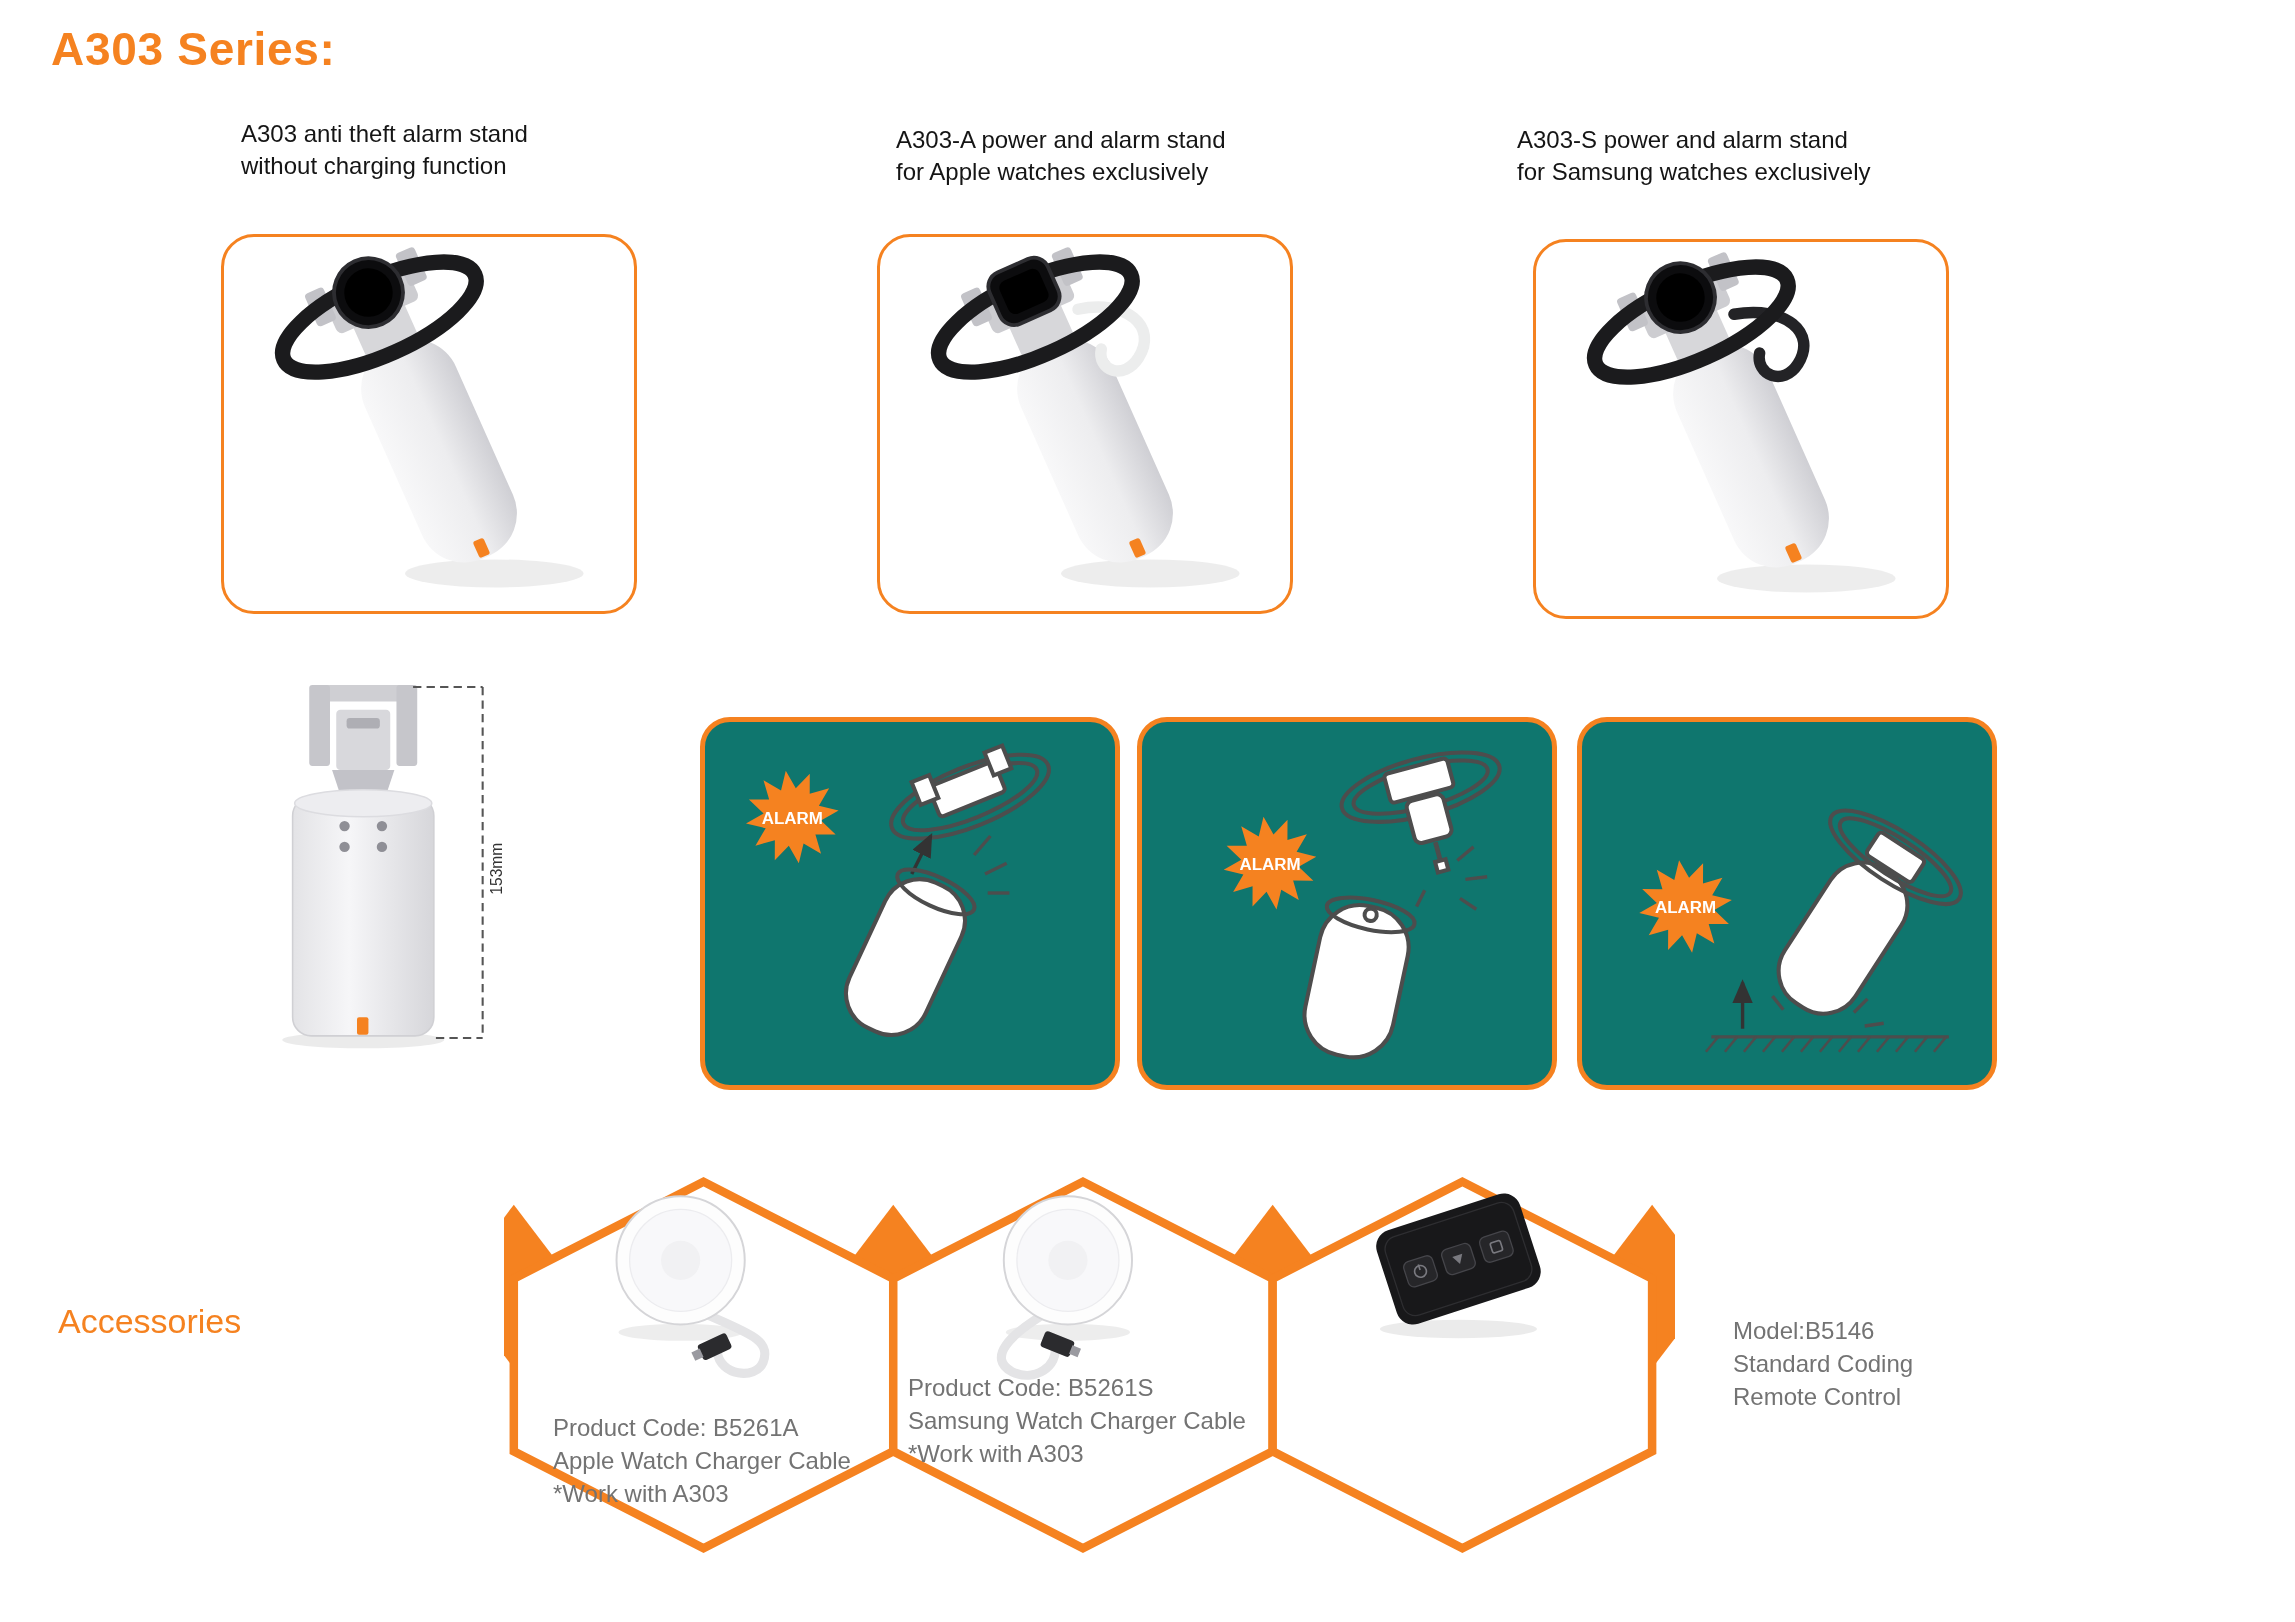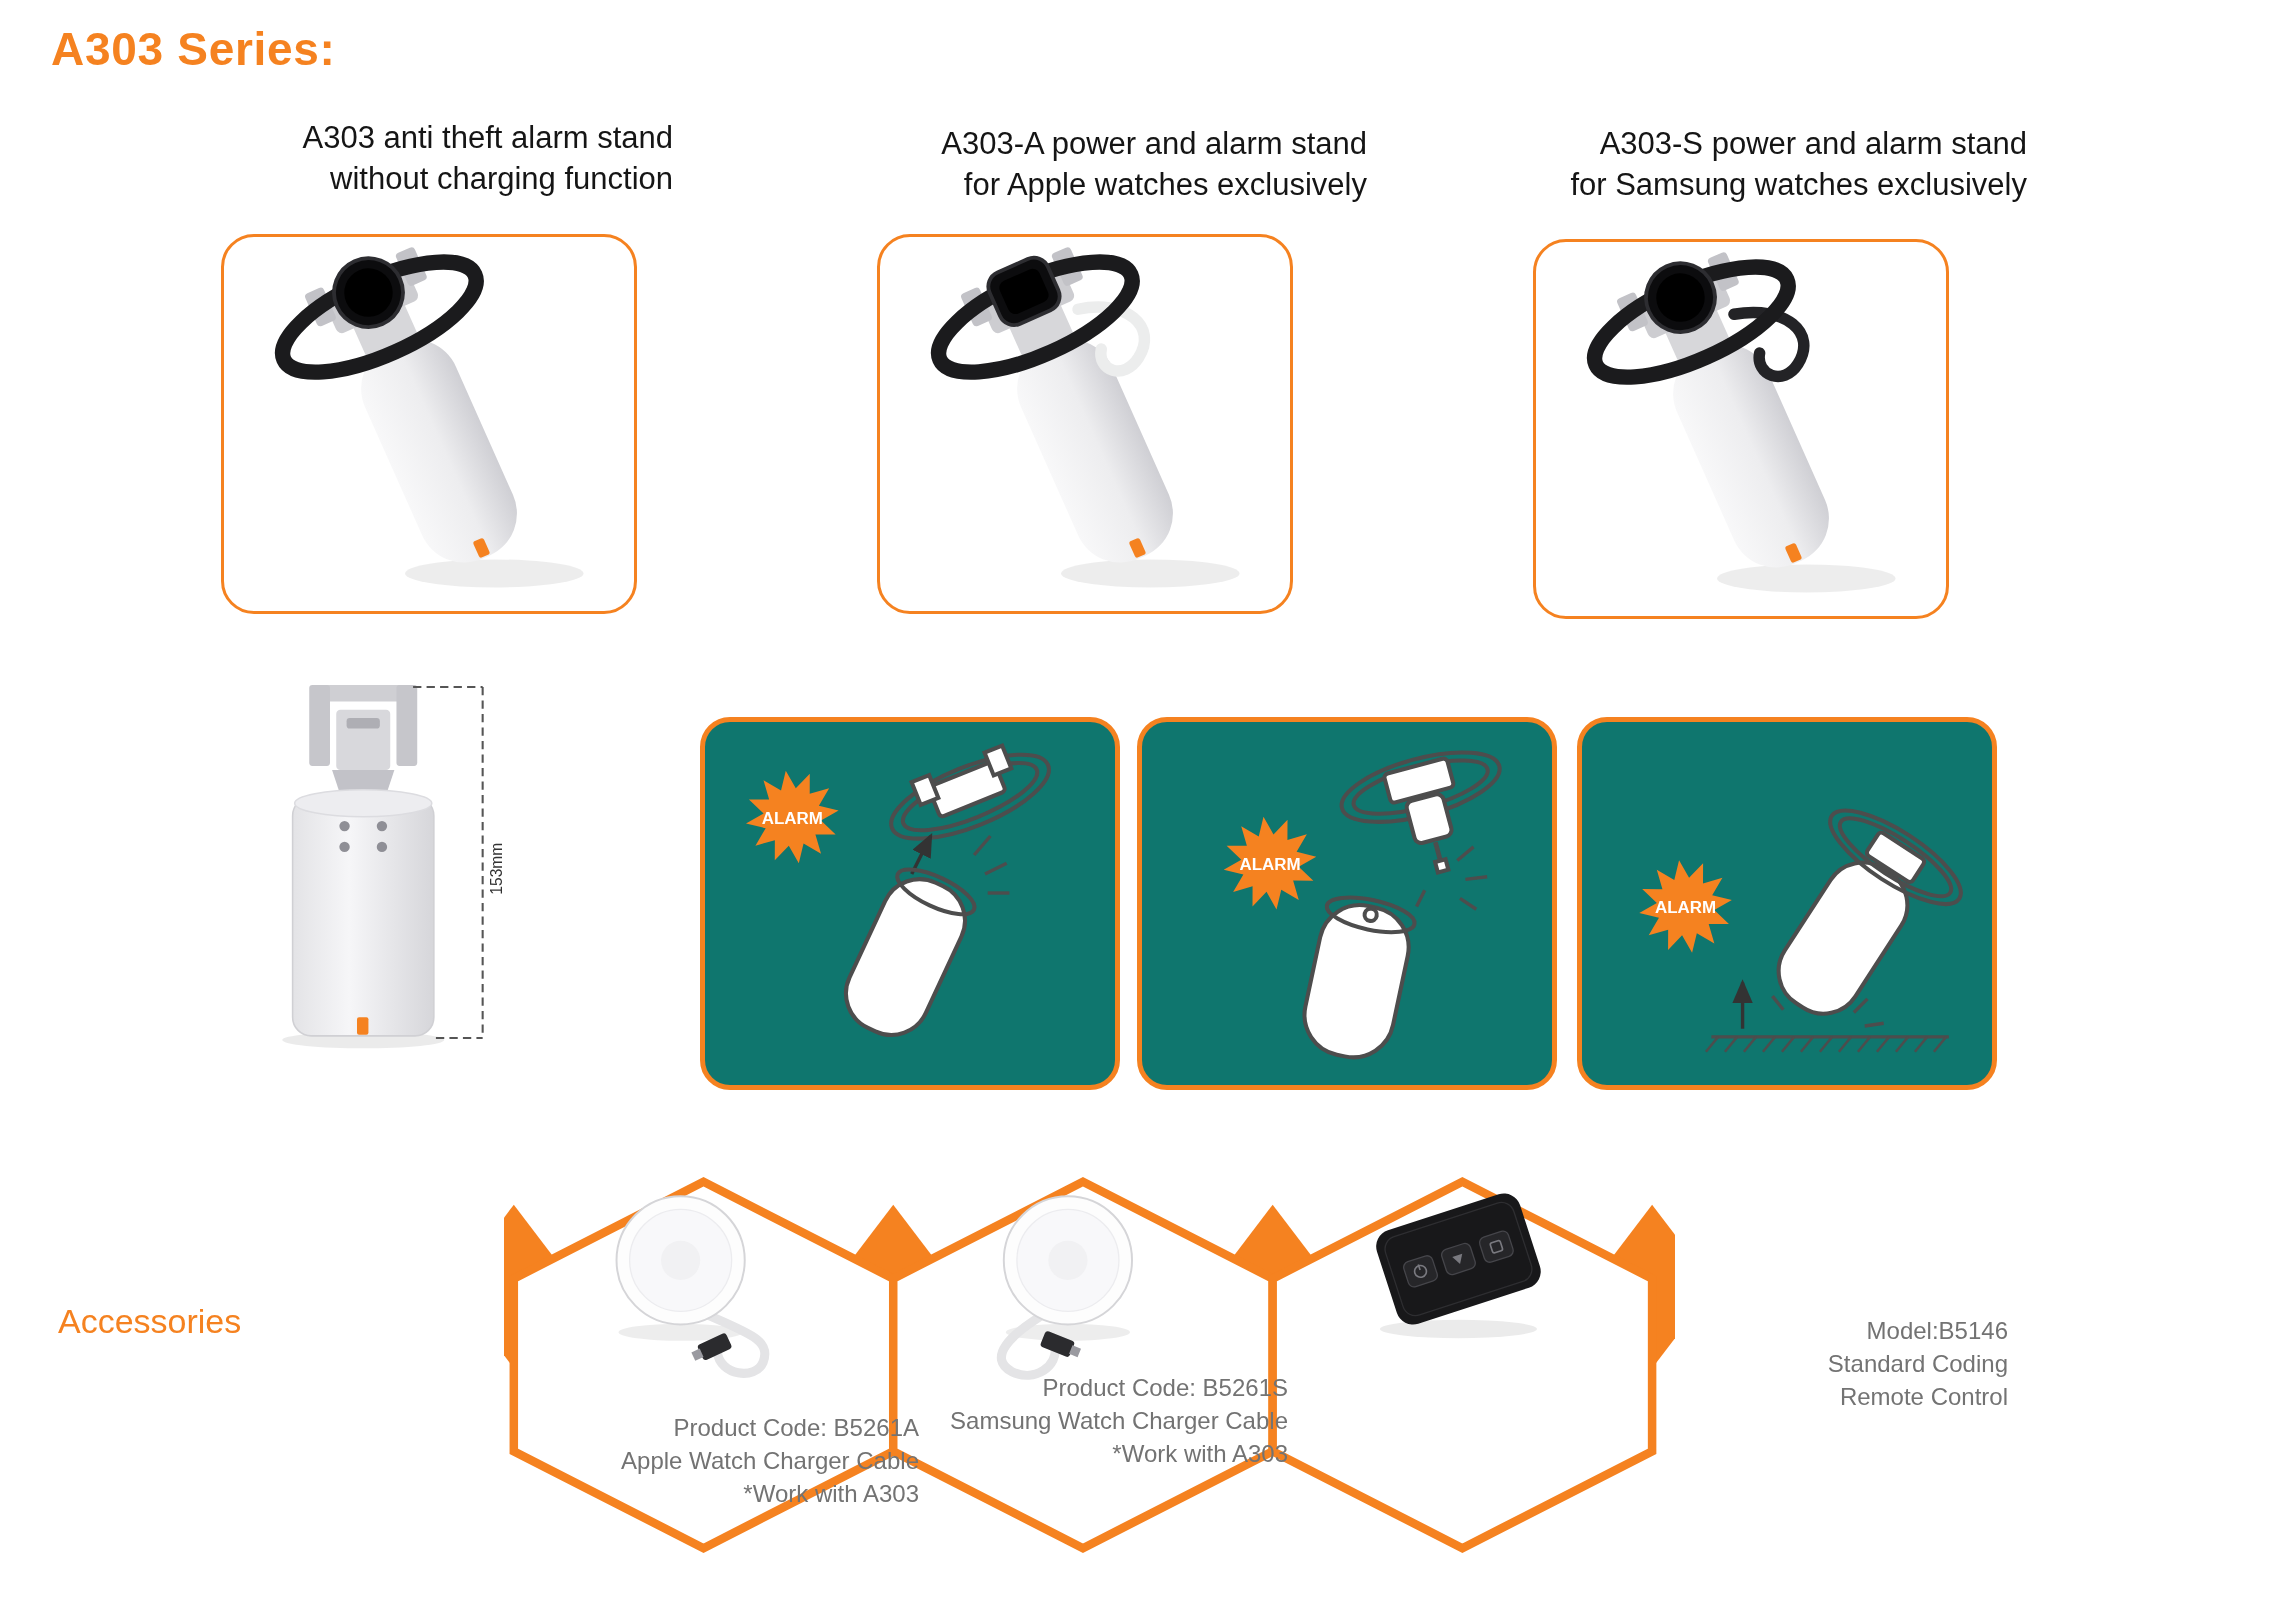--- a/index.html
+++ b/index.html
@@ -1,24 +1,24 @@
 <!DOCTYPE html>
 <html style="--accent: #F58220;font-size:10.5px"><head>
 <meta charset="utf-8">
 <style>
   :root { --accent:#F58220; }
   * { margin:0; padding:0; box-sizing:border-box; }
   body {
     width:2295px; height:1623px; position:relative; background:#ffffff;
     font-family:"Liberation Sans", sans-serif; overflow:hidden; color:#111;
   }
-  .abs { position:absolute;text-align:right; }
+  .abs { position:absolute; }
   .pre { white-space:pre-line; }
   .page-title { font-size:46px; font-weight:600; color:var(--accent); letter-spacing:0.7px; }
-  .caption { font-size:31px; line-height:1.32; color:#151515; }
+  .caption { font-size:24px; line-height:1.32; color:#151515; }
   .product-card {
     width:416px; height:380px; background:#fff;
     border:3.9px solid var(--accent); border-radius:33px;
   }
   .alarm-box {
     width:420px; height:373px; background:#0f766e;
     border:5.9px solid var(--accent); border-radius:30px;
   }
   .accessories-title { font-size:34px; color:var(--accent); font-weight:500; }
   .acc-text { font-size:24px; line-height:1.38; color:#737373; }

